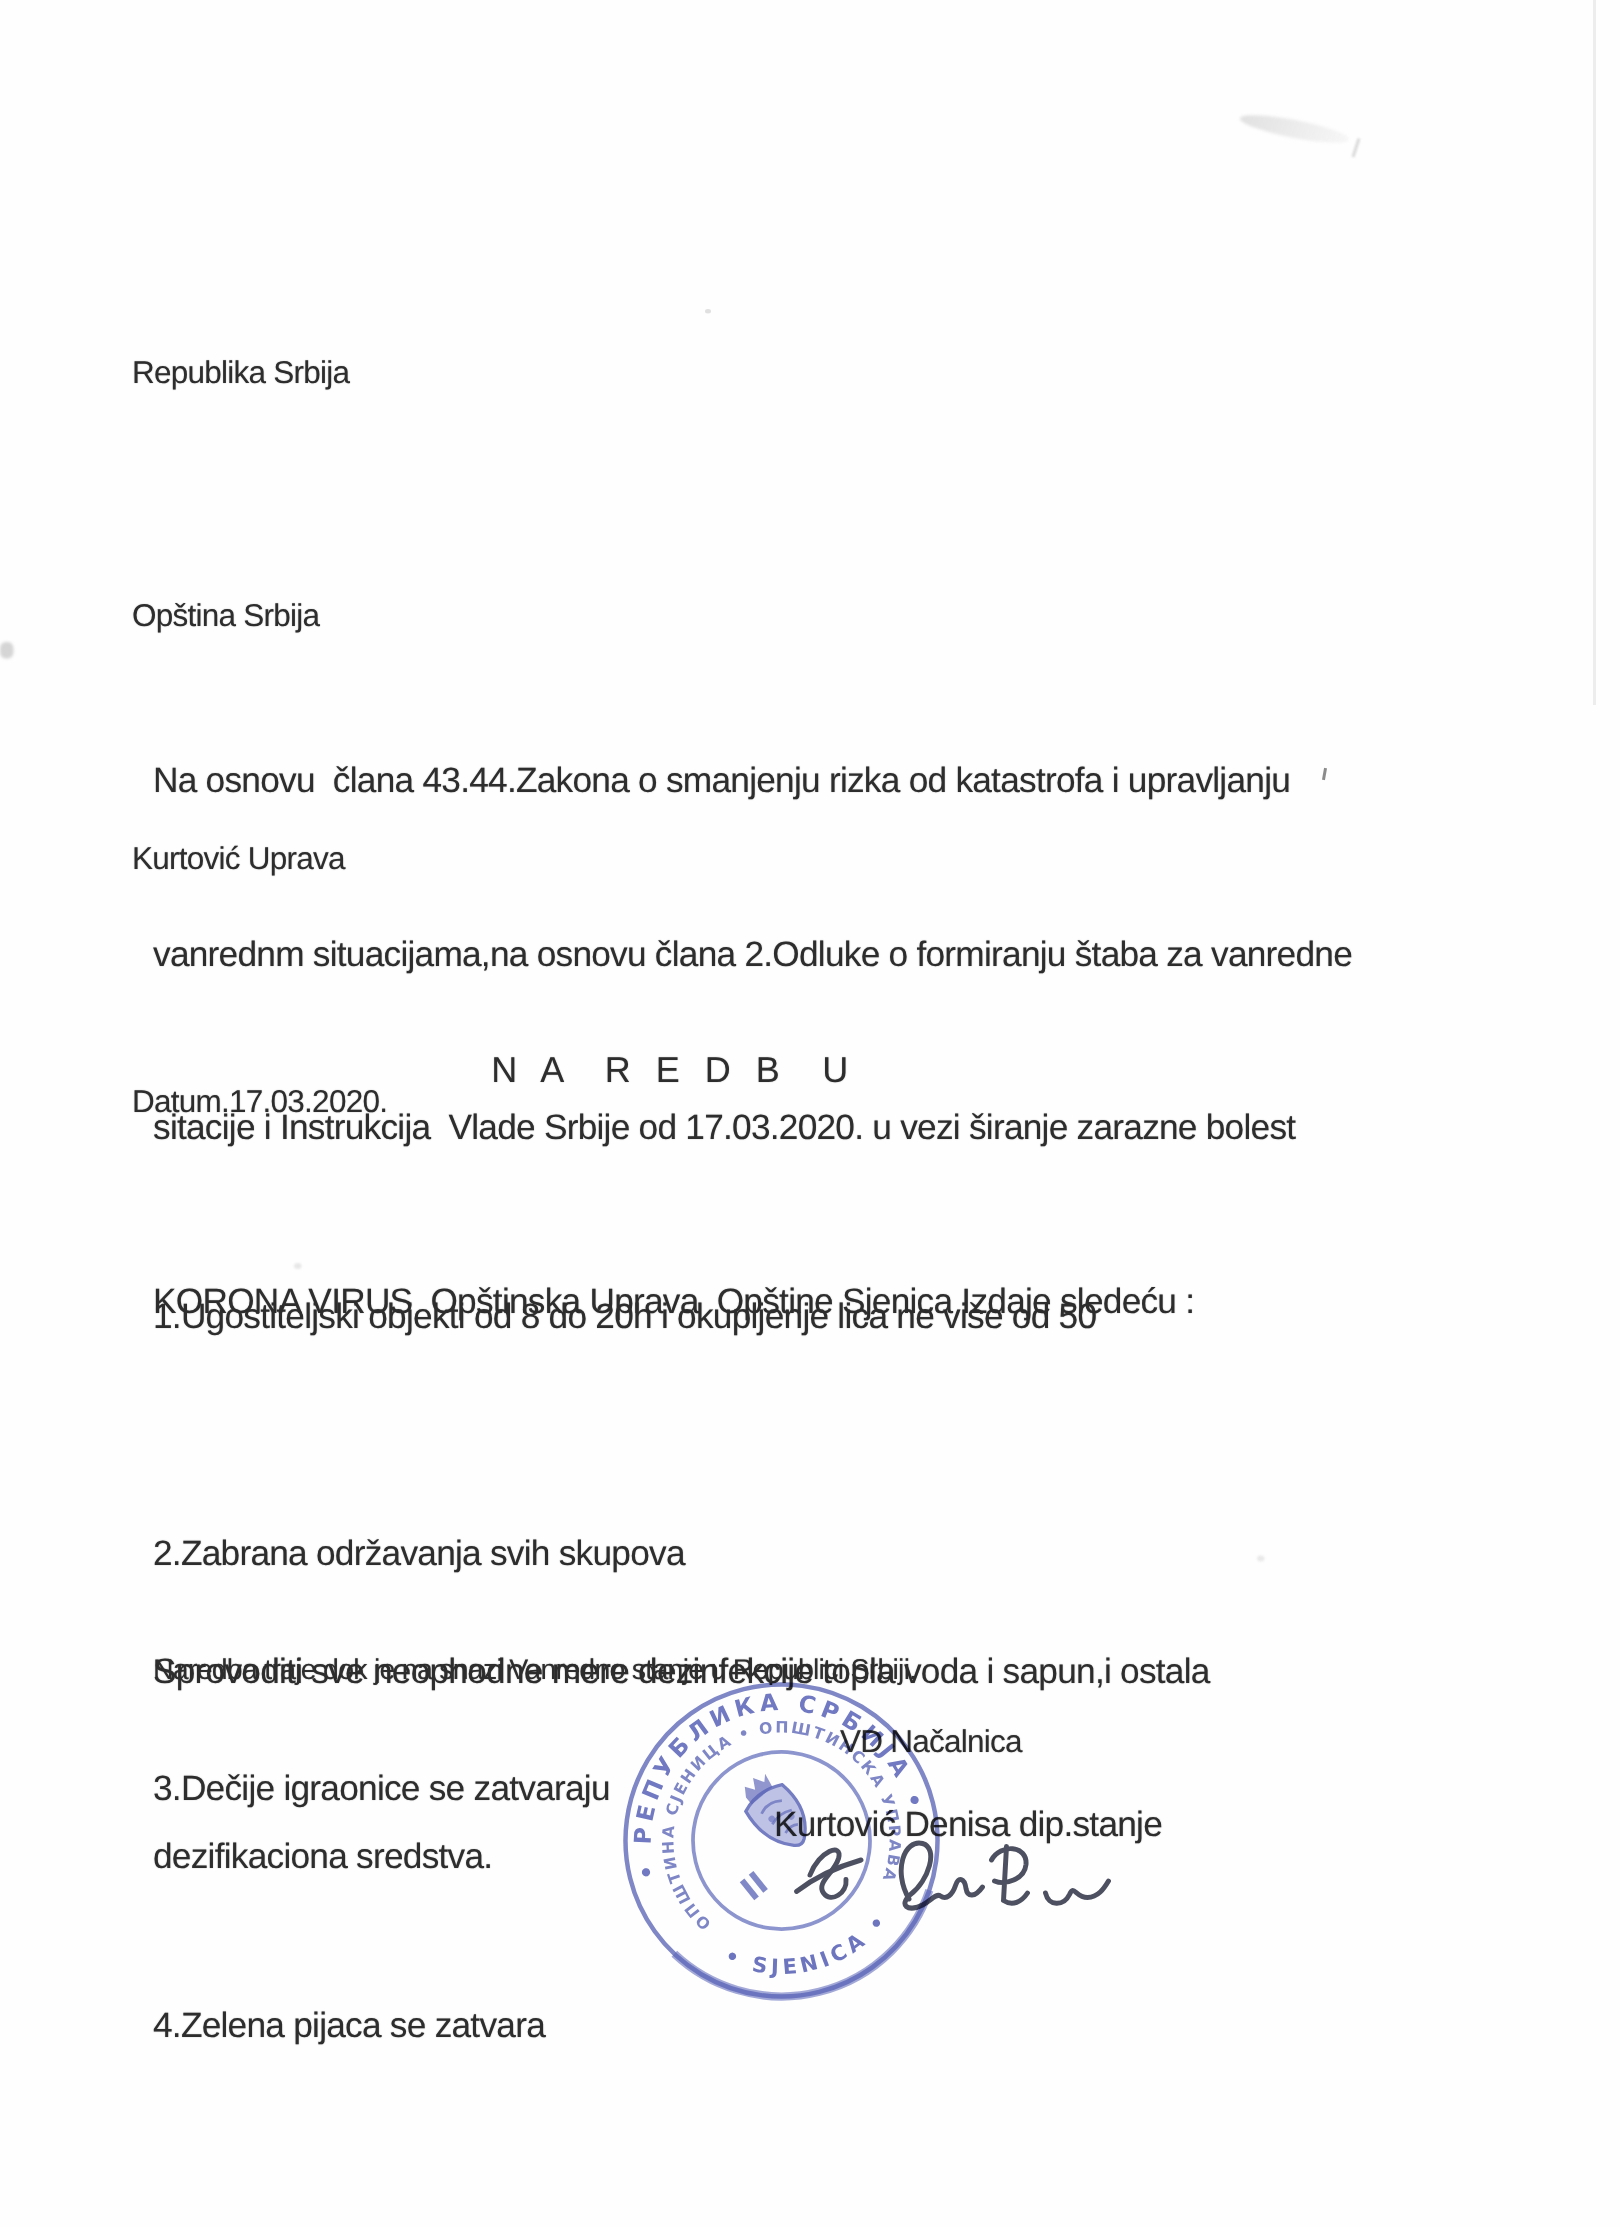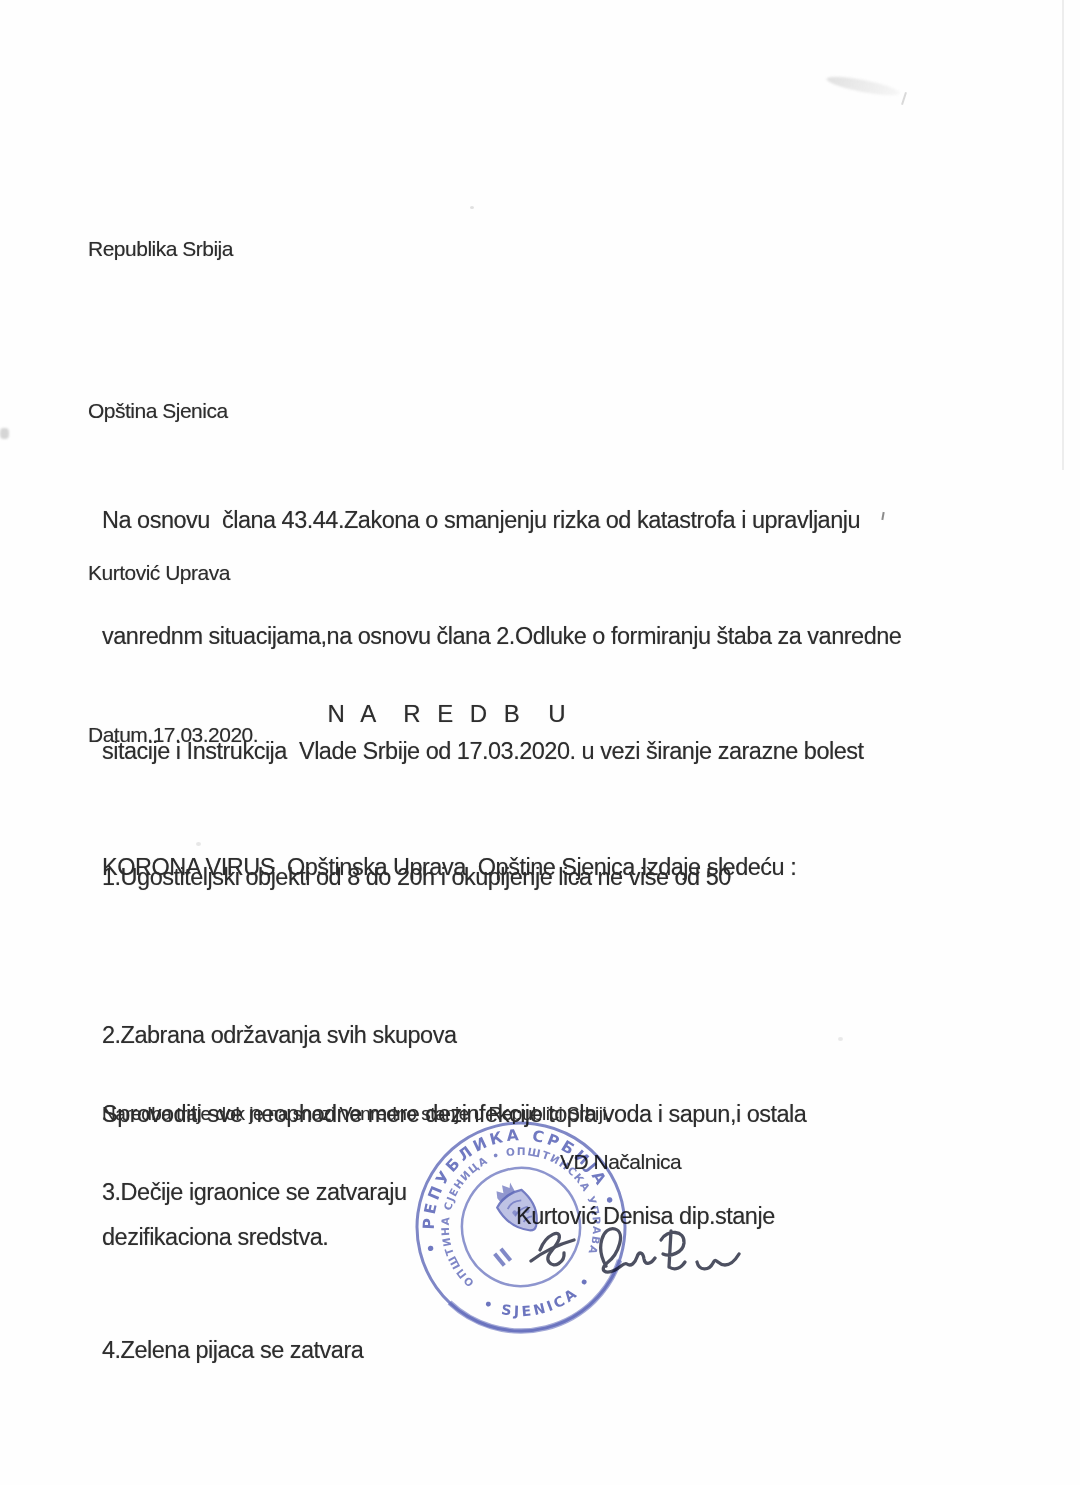--- a/index.html
+++ b/index.html
@@ -92,21 +92,21 @@
     filter: blur(0.4px);
   }
 </style>
 </head>
 <body>
 
 <div class="page">
 
   <div class="txt hdr-block">
     <div>Republika Srbija</div>
-    <div>Opština Sjenica</div>
+    <div>Opština Srbija</div>
     <div>Kurtović Uprava</div>
     <div>Datum.17.03.2020.</div>
   </div>
 
   <div class="txt intro-block">
     <div>Na osnovu  člana 43.44.Zakona o smanjenju rizka od katastrofa i upravljanju</div>
     <div>vanrednm situacijama,na osnovu člana 2.Odluke o formiranju štaba za vanredne</div>
     <div>sitacije i Instrukcija  Vlade Srbije od 17.03.2020. u vezi širanje zarazne bolest</div>
     <div>KORONA VIRUS  Opštinska Uprava  Opštine Sjenica Izdaje sledeću :</div>
   </div>

